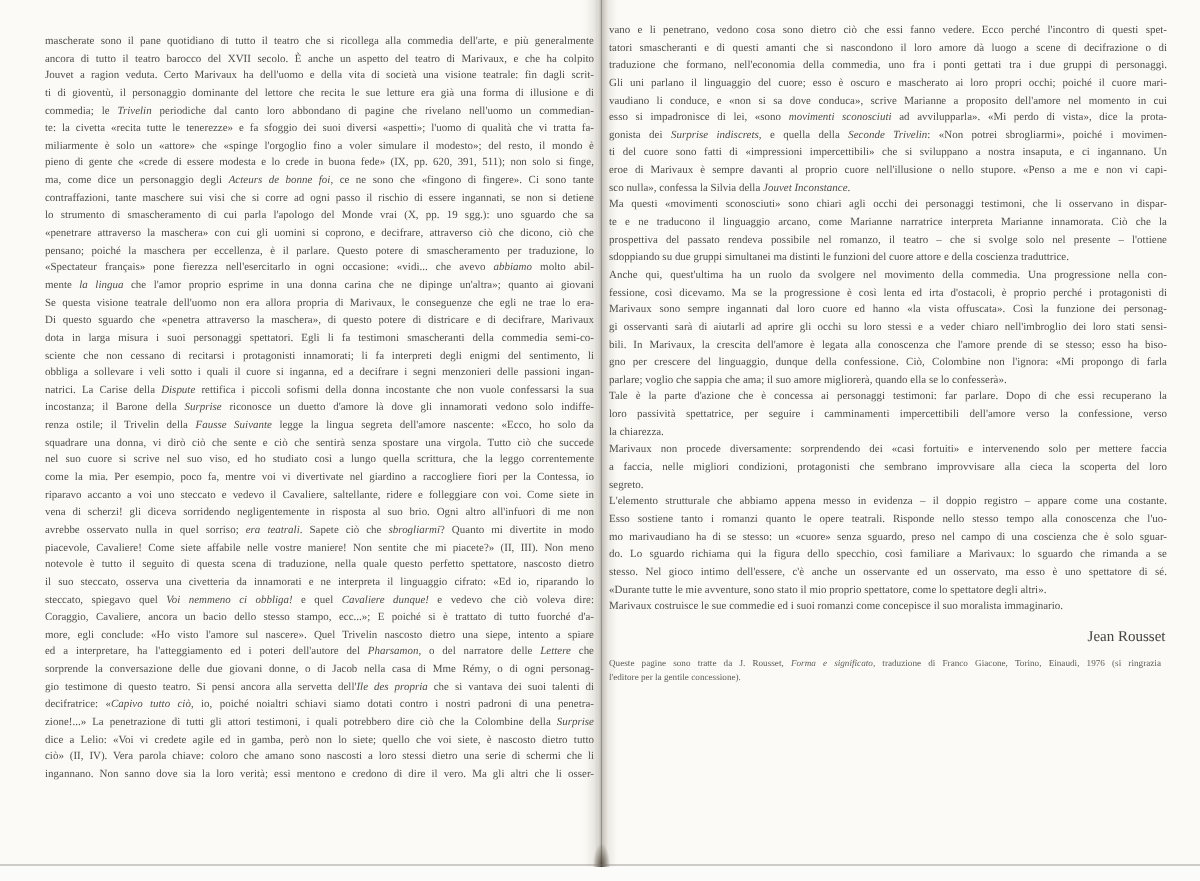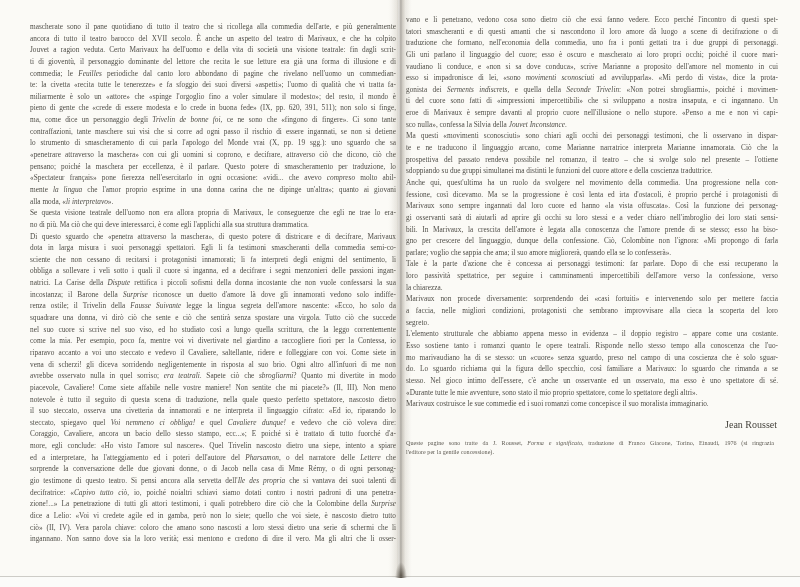--- a/index.html
+++ b/index.html
@@ -72,34 +72,32 @@
 </head>
 <body>
 
 <div class="scan">
   <div class="page page-left">
     <div class="textblock tb-left">
         <div class="tline">mascherate sono il pane quotidiano di tutto il teatro che si ricollega alla commedia dell'arte, e più generalmente</div>
         <div class="tline">ancora di tutto il teatro barocco del XVII secolo. È anche un aspetto del teatro di Marivaux, e che ha colpito</div>
         <div class="tline">Jouvet a ragion veduta. Certo Marivaux ha dell'uomo e della vita di società una visione teatrale: fin dagli scrit-</div>
         <div class="tline">ti di gioventù, il personaggio dominante del lettore che recita le sue letture era già una forma di illusione e di</div>
-        <div class="tline">commedia; le <i>Feuilles</i> periodiche dal canto loro abbondano di pagine che rivelano nell'uomo un commedian-</div>
+        <div class="tline">commedia; le <i>Trivelin</i> periodiche dal canto loro abbondano di pagine che rivelano nell'uomo un commedian-</div>
         <div class="tline">te: la civetta «recita tutte le tenerezze» e fa sfoggio dei suoi diversi «aspetti»; l'uomo di qualità che vi tratta fa-</div>
         <div class="tline">miliarmente è solo un «attore» che «spinge l'orgoglio fino a voler simulare il modesto»; del resto, il mondo è</div>
         <div class="tline">pieno di gente che «crede di essere modesta e lo crede in buona fede» (IX, pp. 620, 391, 511); non solo si finge,</div>
-        <div class="tline">ma, come dice un personaggio degli <i>Trivelin de bonne foi</i>, ce ne sono che «fingono di fingere». Ci sono tante</div>
+        <div class="tline">ma, come dice un personaggio degli <i>Acteurs de bonne foi</i>, ce ne sono che «fingono di fingere». Ci sono tante</div>
         <div class="tline">contraffazioni, tante maschere sui visi che si corre ad ogni passo il rischio di essere ingannati, se non si detiene</div>
         <div class="tline">lo strumento di smascheramento di cui parla l'apologo del Monde vrai (X, pp. 19 sgg.): uno sguardo che sa</div>
         <div class="tline">«penetrare attraverso la maschera» con cui gli uomini si coprono, e decifrare, attraverso ciò che dicono, ciò che</div>
         <div class="tline">pensano; poiché la maschera per eccellenza, è il parlare. Questo potere di smascheramento per traduzione, lo</div>
-        <div class="tline">«Spectateur français» pone fierezza nell'esercitarlo in ogni occasione: «vidi... che avevo <i>compreso</i> molto abil-</div>
+        <div class="tline">«Spectateur français» pone fierezza nell'esercitarlo in ogni occasione: «vidi... che avevo <i>abbiamo</i> molto abil-</div>
         <div class="tline">mente <i>la lingua</i> che l'amor proprio esprime in una donna carina che ne dipinge un'altra»; quanto ai giovani</div>
-        <div class="tline pend">alla moda, «<i>li interpretavo</i>».</div>
         <div class="tline">Se questa visione teatrale dell'uomo non era allora propria di Marivaux, le conseguenze che egli ne trae lo era-</div>
-        <div class="tline pend">no di più. Ma ciò che qui deve interessarci, è come egli l'applichi alla sua struttura drammatica.</div>
         <div class="tline">Di questo sguardo che «penetra attraverso la maschera», di questo potere di districare e di decifrare, Marivaux</div>
         <div class="tline">dota in larga misura i suoi personaggi spettatori. Egli li fa testimoni smascheranti della commedia semi-co-</div>
         <div class="tline">sciente che non cessano di recitarsi i protagonisti innamorati; li fa interpreti degli enigmi del sentimento, li</div>
         <div class="tline">obbliga a sollevare i veli sotto i quali il cuore si inganna, ed a decifrare i segni menzonieri delle passioni ingan-</div>
         <div class="tline">natrici. La Carise della <i>Dispute</i> rettifica i piccoli sofismi della donna incostante che non vuole confessarsi la sua</div>
         <div class="tline">incostanza; il Barone della <i>Surprise</i> riconosce un duetto d'amore là dove gli innamorati vedono solo indiffe-</div>
         <div class="tline">renza ostile; il Trivelin della <i>Fausse Suivante</i> legge la lingua segreta dell'amore nascente: «Ecco, ho solo da</div>
         <div class="tline">squadrare una donna, vi dirò ciò che sente e ciò che sentirà senza spostare una virgola. Tutto ciò che succede</div>
         <div class="tline">nel suo cuore si scrive nel suo viso, ed ho studiato così a lungo quella scrittura, che la leggo correntemente</div>
         <div class="tline">come la mia. Per esempio, poco fa, mentre voi vi divertivate nel giardino a raccogliere fiori per la Contessa, io</div>
@@ -124,21 +122,21 @@
   </div>
 
   <div class="page page-right">
     <div class="textblock tb-right">
         <div class="tline">vano e li penetrano, vedono cosa sono dietro ciò che essi fanno vedere. Ecco perché l'incontro di questi spet-</div>
         <div class="tline">tatori smascheranti e di questi amanti che si nascondono il loro amore dà luogo a scene di decifrazione o di</div>
         <div class="tline">traduzione che formano, nell'economia della commedia, uno fra i ponti gettati tra i due gruppi di personaggi.</div>
         <div class="tline">Gli uni parlano il linguaggio del cuore; esso è oscuro e mascherato ai loro propri occhi; poiché il cuore mari-</div>
         <div class="tline">vaudiano li conduce, e «non si sa dove conduca», scrive Marianne a proposito dell'amore nel momento in cui</div>
         <div class="tline">esso si impadronisce di lei, «sono <i>movimenti sconosciuti</i> ad avvilupparla». «Mi perdo di vista», dice la prota-</div>
-        <div class="tline">gonista dei <i>Serments indiscrets</i>, e quella della <i>Seconde Trivelin</i>: «Non potrei sbrogliarmi», poiché i movimen-</div>
+        <div class="tline">gonista dei <i>Surprise indiscrets</i>, e quella della <i>Seconde Trivelin</i>: «Non potrei sbrogliarmi», poiché i movimen-</div>
         <div class="tline">ti del cuore sono fatti di «impressioni impercettibili» che si sviluppano a nostra insaputa, e ci ingannano. Un</div>
         <div class="tline">eroe di Marivaux è sempre davanti al proprio cuore nell'illusione o nello stupore. «Penso a me e non vi capi-</div>
         <div class="tline pend">sco nulla», confessa la Silvia della <i>Jouvet Inconstance</i>.</div>
         <div class="tline">Ma questi «movimenti sconosciuti» sono chiari agli occhi dei personaggi testimoni, che li osservano in dispar-</div>
         <div class="tline">te e ne traducono il linguaggio arcano, come Marianne narratrice interpreta Marianne innamorata. Ciò che la</div>
         <div class="tline">prospettiva del passato rendeva possibile nel romanzo, il teatro – che si svolge solo nel presente – l'ottiene</div>
         <div class="tline pend">sdoppiando su due gruppi simultanei ma distinti le funzioni del cuore attore e della coscienza traduttrice.</div>
         <div class="tline">Anche qui, quest'ultima ha un ruolo da svolgere nel movimento della commedia. Una progressione nella con-</div>
         <div class="tline">fessione, così dicevamo. Ma se la progressione è così lenta ed irta d'ostacoli, è proprio perché i protagonisti di</div>
         <div class="tline">Marivaux sono sempre ingannati dal loro cuore ed hanno «la vista offuscata». Così la funzione dei personag-</div>

